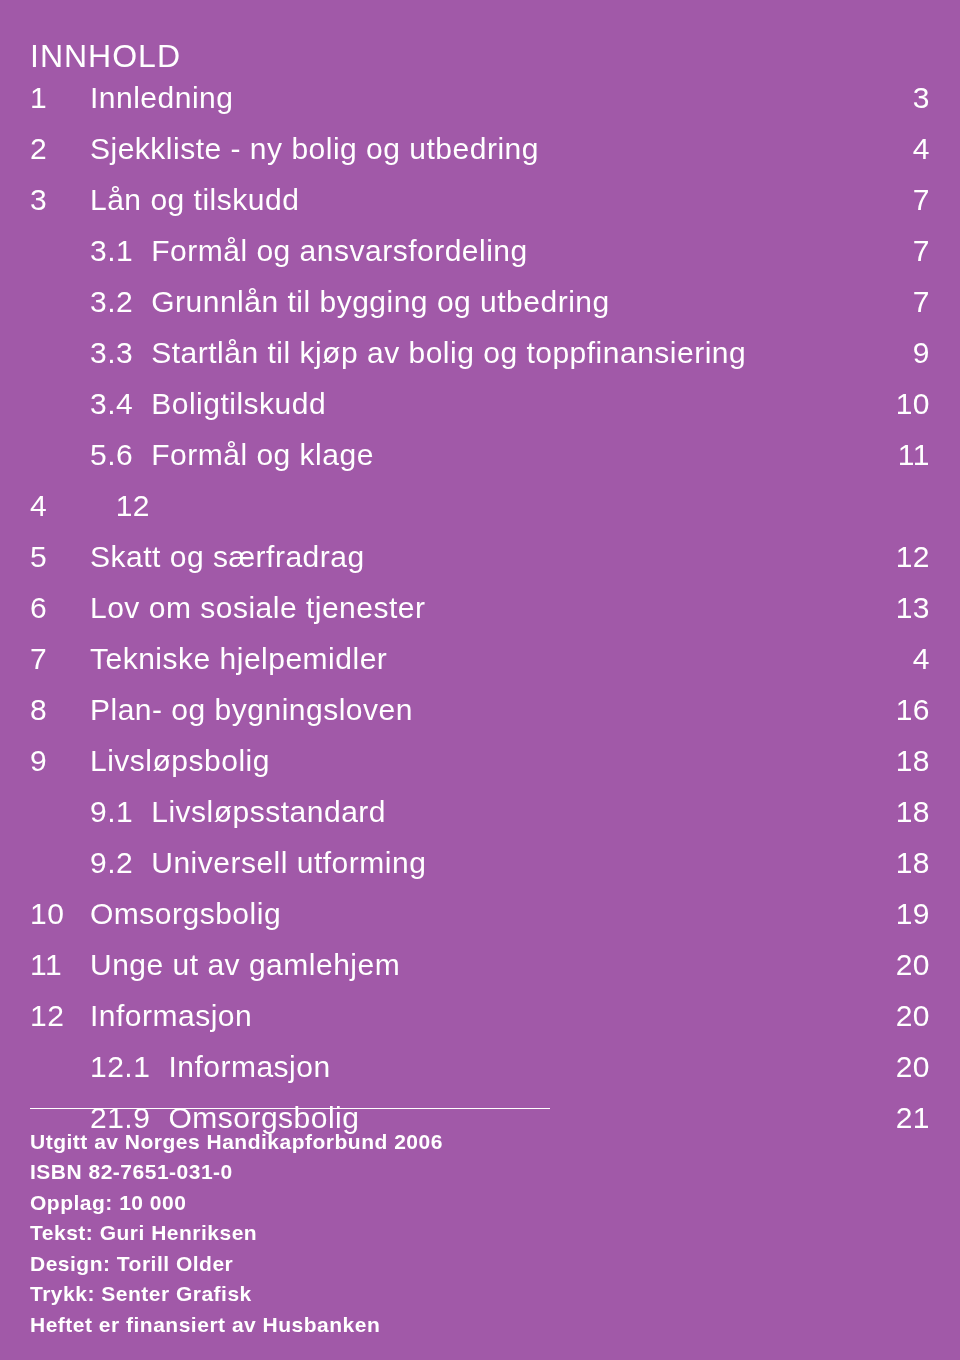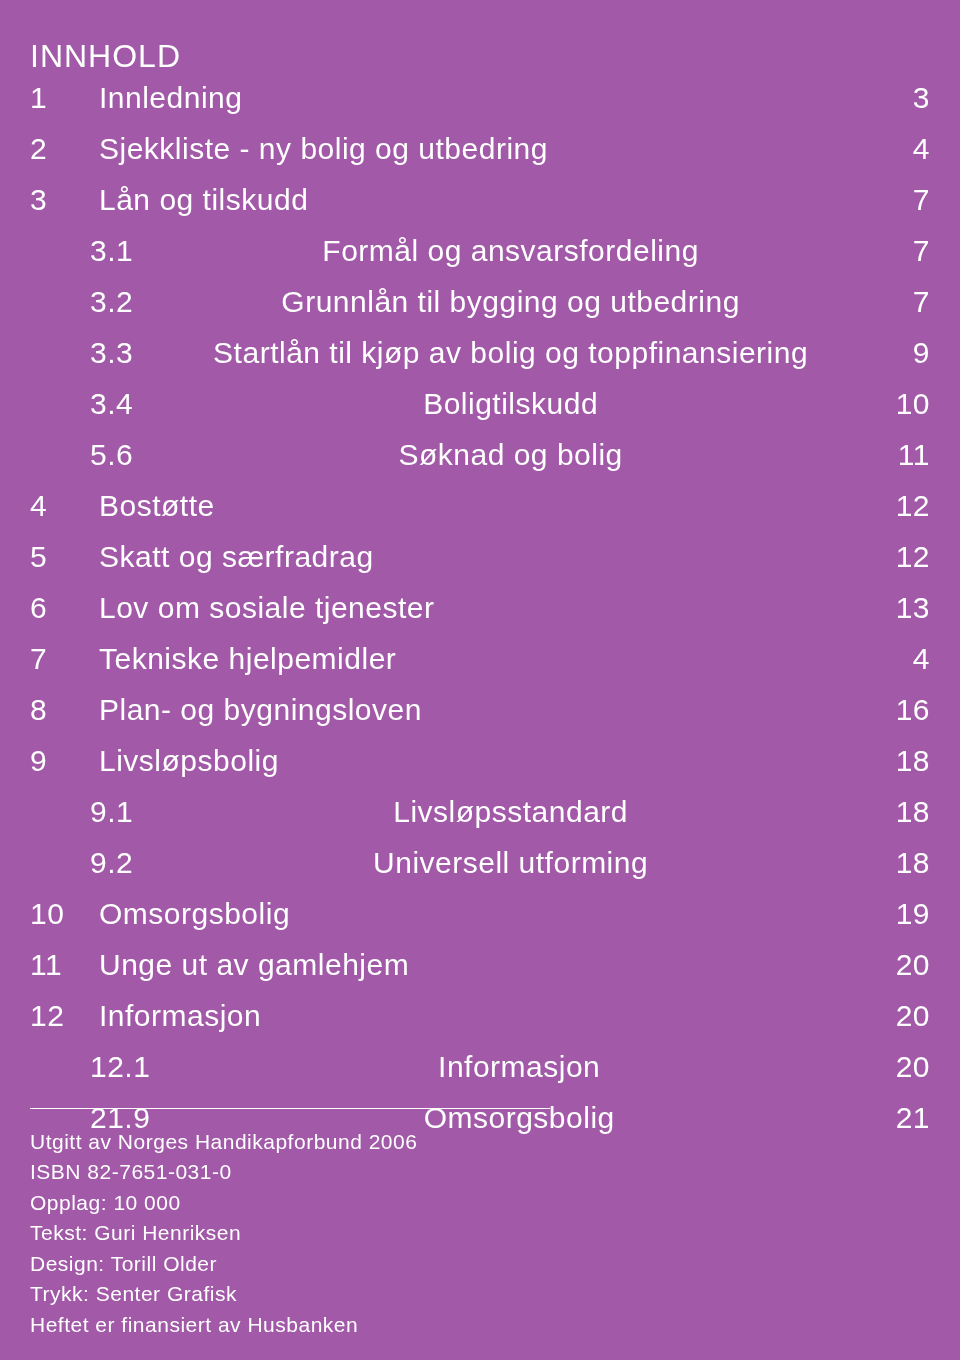--- a/index.html
+++ b/index.html
@@ -35,45 +35,43 @@
     text-align: left;
   }
   .toc-subnum {
     flex: 0 0 74px;
     padding-left: 60px;
     white-space: nowrap;
     margin-right: 18px;
   }
   .toc-label {
     flex: 1 1 auto;
-    margin-left: 9px;
   }
   .toc-label-sub {
     flex: 1 1 auto;
-    text-align: center;
   }
   .toc-page {
     flex: 0 0 60px;
     text-align: right;
   }
   .footer {
     position: absolute;
     bottom: 20px;
     left: 30px;
     right: 30px;
   }
   .divider {
     border: none;
     border-top: 1.5px solid #ffffff;
     width: 520px;
     margin-bottom: 18px;
   }
   .credits {
     font-size: 21px;
-    font-weight: 400;
+    font-weight: 700;
     line-height: 1.45;
     letter-spacing: 0.5px;
   }
 </style>
 </head>
 <body>
 
 <h1 class="title">INNHOLD</h1>
 
 <div class="toc" id="toc-container">
@@ -107,26 +105,25 @@
       <span class="toc-label-sub">Startlån til kjøp av bolig og toppfinansiering</span>
       <span class="toc-page">9</span>
     </div>
     <div class="toc-row">
       <span class="toc-subnum">3.4</span>
       <span class="toc-label-sub">Boligtilskudd</span>
       <span class="toc-page">10</span>
     </div>
     <div class="toc-row">
       <span class="toc-subnum">5.6</span>
-      <span class="toc-label-sub">Søknad og bolig</span>
+      <span class="toc-label-sub">Formål og klage</span>
       <span class="toc-page">11</span>
     </div>
     <div class="toc-row">
       <span class="toc-num">4</span>
-      <span class="toc-label">Bostøtte</span>
       <span class="toc-page">12</span>
     </div>
     <div class="toc-row">
       <span class="toc-num">5</span>
       <span class="toc-label">Skatt og særfradrag</span>
       <span class="toc-page">12</span>
     </div>
     <div class="toc-row">
       <span class="toc-num">6</span>
       <span class="toc-label">Lov om sosiale tjenester</span>

